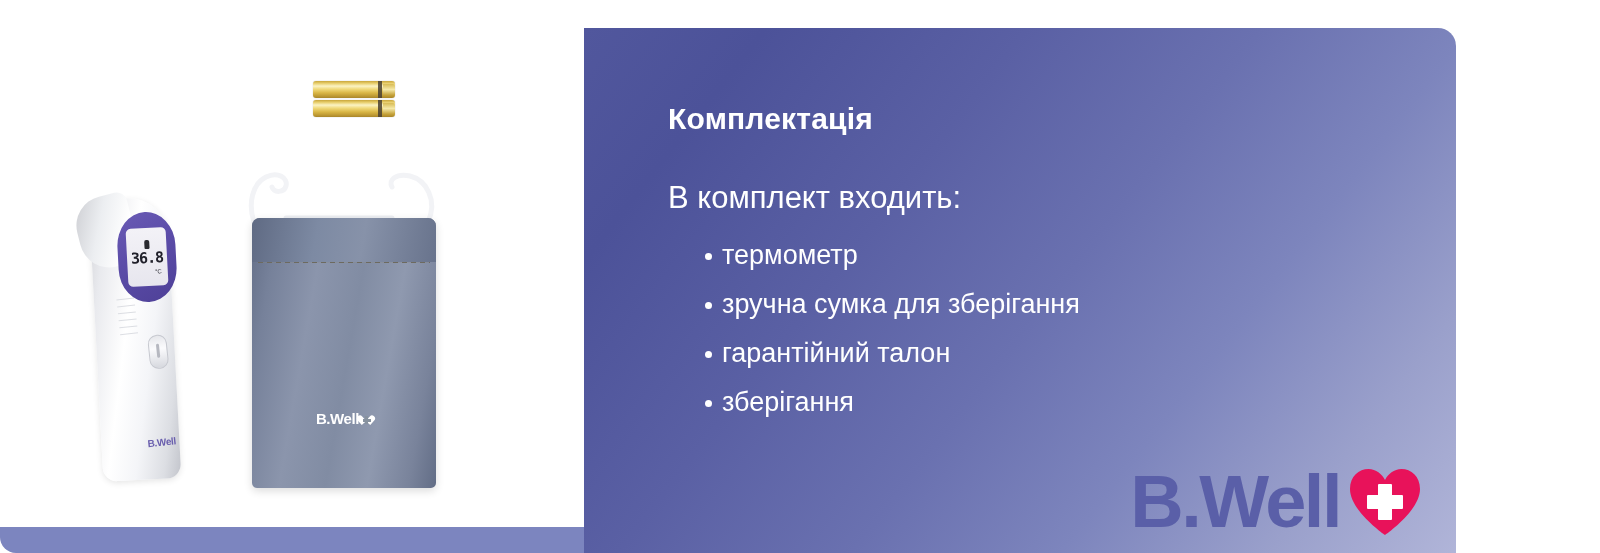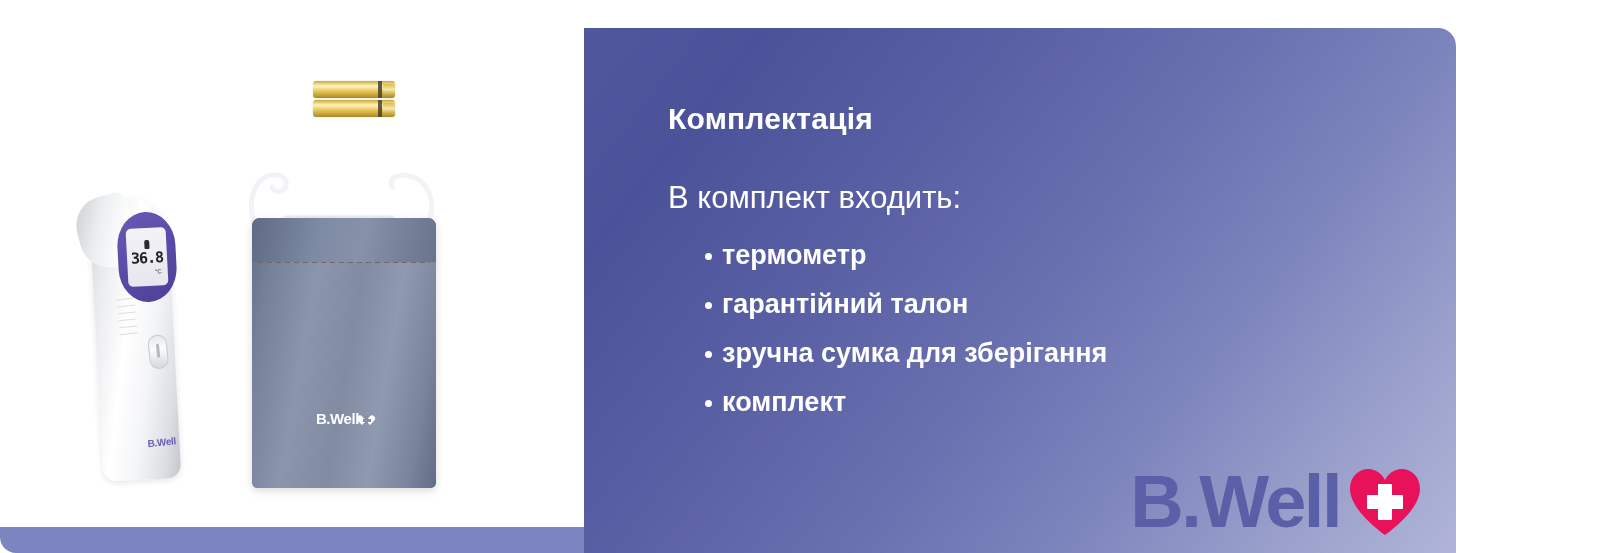--- a/index.html
+++ b/index.html
@@ -331,21 +331,20 @@
     padding: 0;
     list-style: none;
   }
   .bullet-list li {
     position: relative;
     padding-left: 54px;
     font-size: 27px;
     color: #ffffff;
     line-height: 49px;
     white-space: nowrap;
-    font-weight: bold;
   }
   .bullet-list li .dot {
     position: absolute;
     left: 37px;
     top: 22px;
     width: 7px;
     height: 7px;
     border-radius: 50%;
     background: #ffffff;
   }
@@ -439,29 +438,29 @@
 
     <div class="intro">В комплект входить:</div>
 
     <ul class="bullet-list">
       <li>
         <span class="dot"></span>
         <span>термометр</span>
       </li>
       <li>
         <span class="dot"></span>
+        <span>зручна сумка для зберігання</span>
+      </li>
+      <li>
+        <span class="dot"></span>
         <span>гарантійний талон</span>
       </li>
       <li>
         <span class="dot"></span>
-        <span>зручна сумка для зберігання</span>
-      </li>
-      <li>
-        <span class="dot"></span>
-        <span>комплект</span>
+        <span>зберігання</span>
       </li>
     </ul>
 
     <div class="corner-logo">
       <span class="wordmark">B.Well</span>
       <span class="heart-badge">
         <svg viewBox="0 0 74 70" width="74" height="70">
           <path d="M37 68 C37 68 2 44 2 22 C2 9 11 2 20.5 2 C28 2 34 7 37 13 C40 7 46 2 53.5 2 C63 2 72 9 72 22 C72 44 37 68 37 68 Z" fill="#e8125a"></path>
           <rect x="30" y="17" width="14" height="36" rx="1" fill="#ffffff"></rect>
           <rect x="19" y="28" width="36" height="14" rx="1" fill="#ffffff"></rect>

